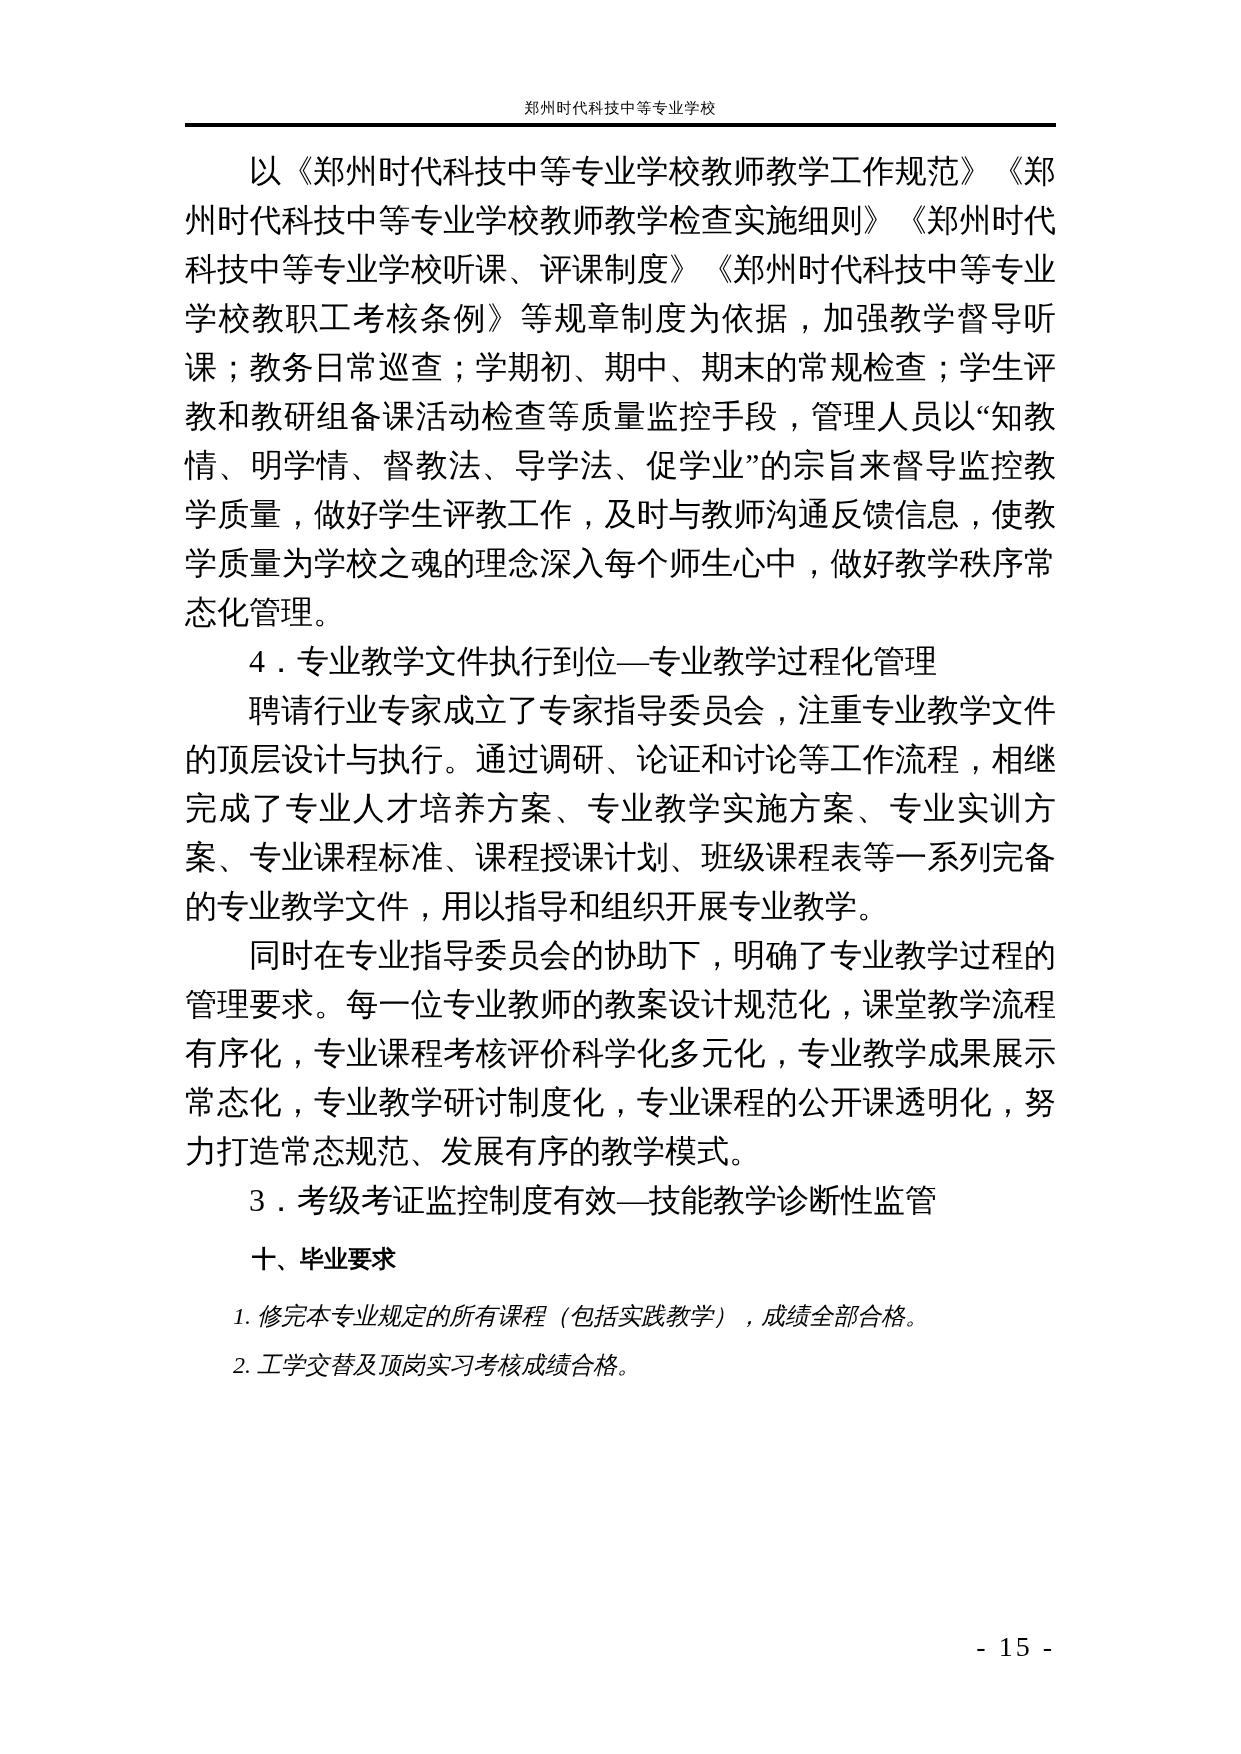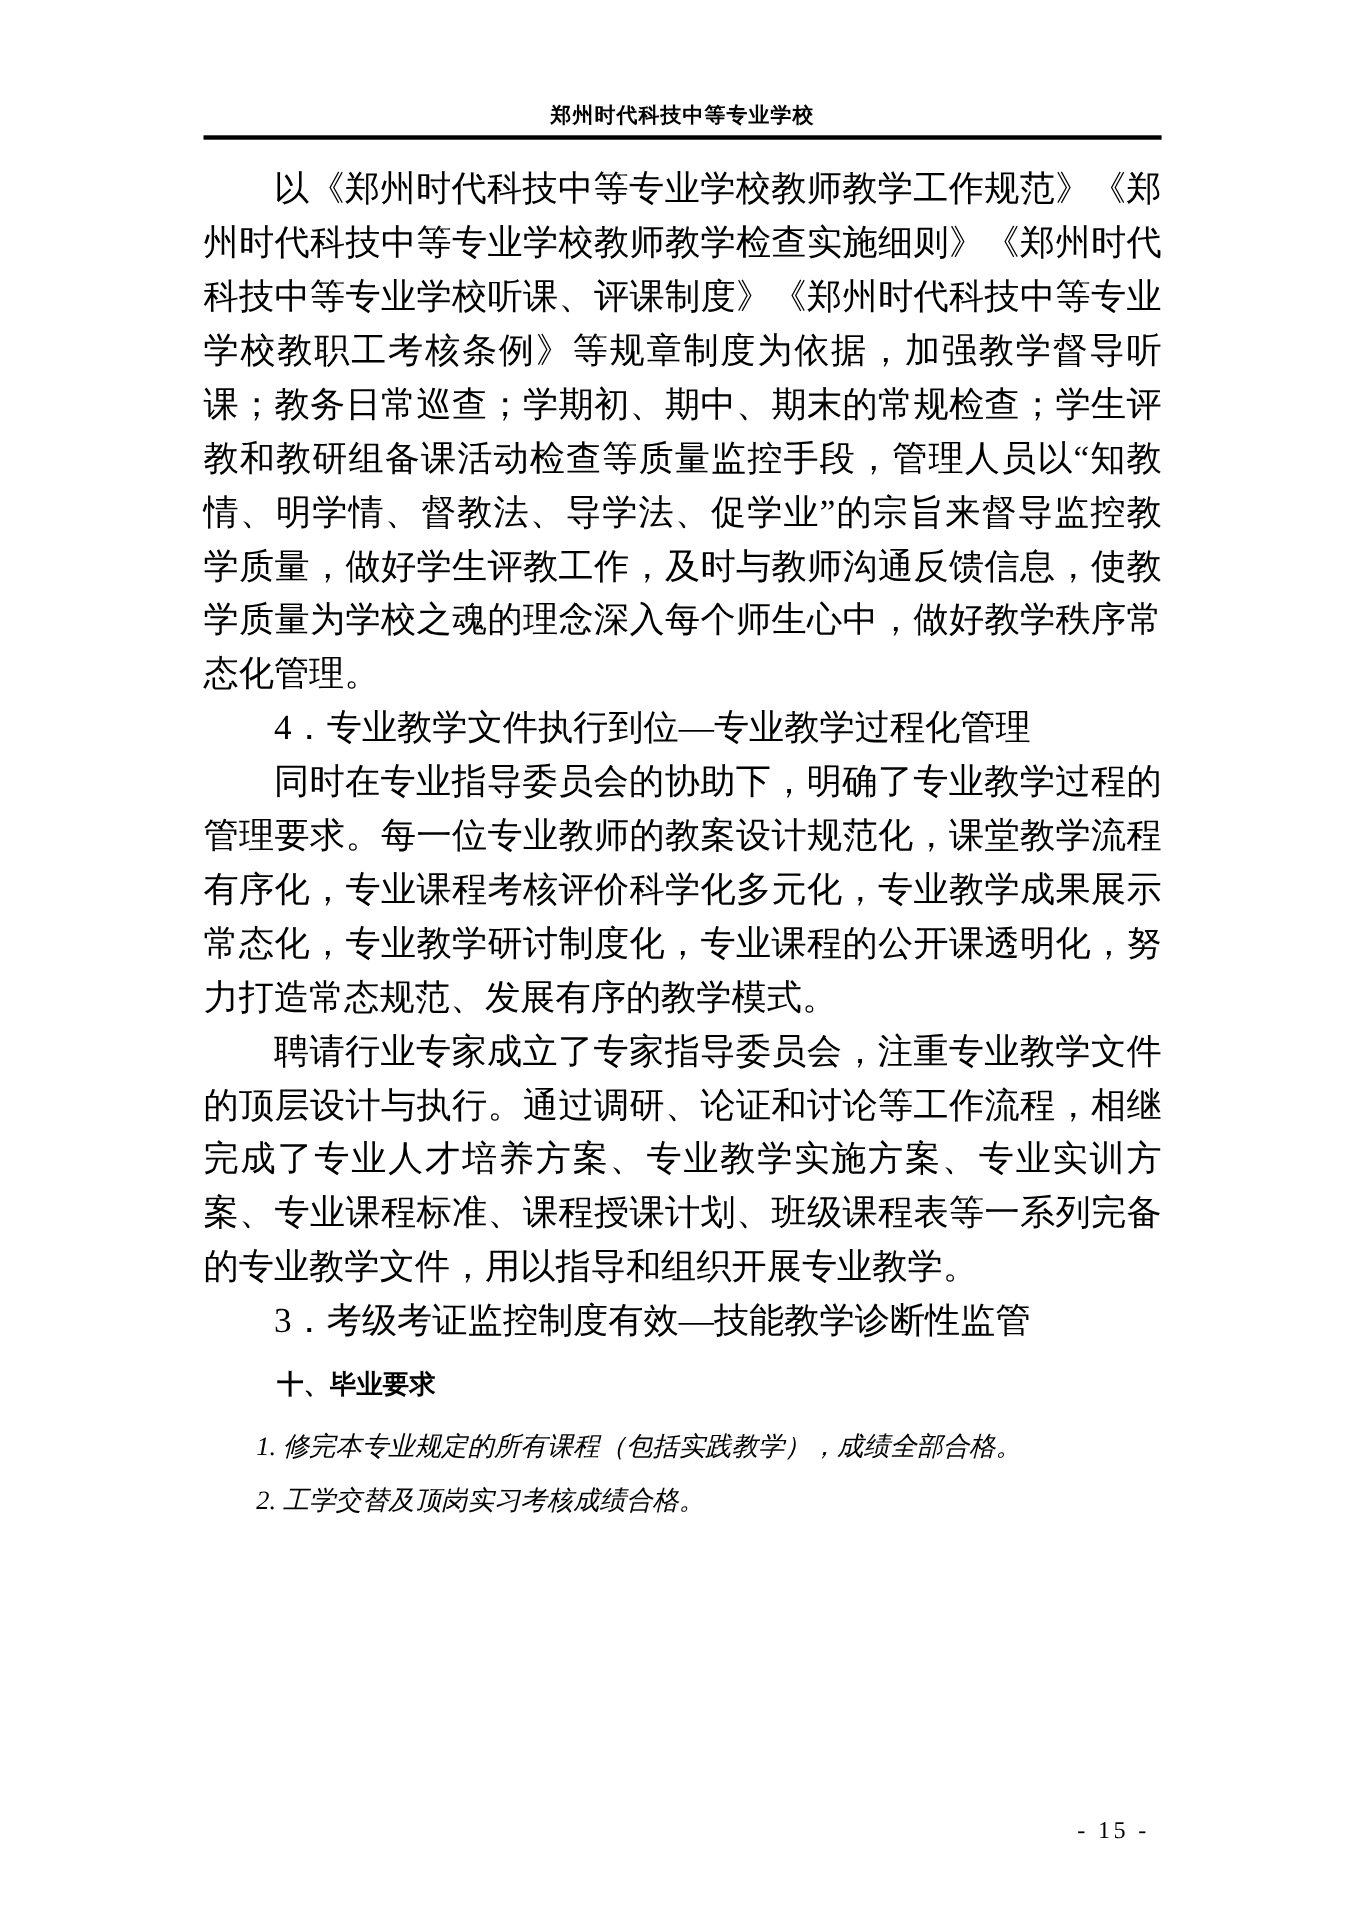--- a/index.html
+++ b/index.html
@@ -23,22 +23,22 @@
     width: 871px;
     height: 127px;
     box-sizing: border-box;
     border-bottom: 4px solid #000000;
     display: flex;
     align-items: flex-end;
     justify-content: center;
     padding-bottom: 5px;
   }
   .header-title {
-    font-size: 19px;
-    font-weight: bold;
+    font-size: 15px;
+    font-weight: normal;
     letter-spacing: 1px;
     white-space: nowrap;
   }
   .content {
     position: absolute;
     left: 185px;
     top: 147px;
     width: 871px;
   }
   .para {
@@ -62,41 +62,40 @@
     font-size: 24px;
     line-height: 49px;
     text-align: left;
     text-indent: 2em;
     word-break: break-all;
     font-style: italic;
   }
   .page-number {
     position: absolute;
     top: 1631px;
-    right: 196px;
-    font-size: 22px;
+    right: 186px;
+    font-size: 28px;
     letter-spacing: 3px;
     white-space: nowrap;
-    margin-top: 20px;
   }
 </style>
 </head>
 <body>
 
 <div class="page">
 
   <header class="header">
     <div class="header-title">郑州时代科技中等专业学校</div>
   </header>
 
   <main class="content">
     <p class="para">以《郑州时代科技中等专业学校教师教学工作规范》《郑州时代科技中等专业学校教师教学检查实施细则》《郑州时代科技中等专业学校听课、评课制度》《郑州时代科技中等专业学校教职工考核条例》等规章制度为依据，加强教学督导听课；教务日常巡查；学期初、期中、期末的常规检查；学生评教和教研组备课活动检查等质量监控手段，管理人员以“知教情、明学情、督教法、导学法、促学业”的宗旨来督导监控教学质量，做好学生评教工作，及时与教师沟通反馈信息，使教学质量为学校之魂的理念深入每个师生心中，做好教学秩序常态化管理。</p>
     <p class="para">4．专业教学文件执行到位—专业教学过程化管理</p>
+    <p class="para">聘请行业专家成立了专家指导委员会，注重专业教学文件的顶层设计与执行。通过调研、论证和讨论等工作流程，相继完成了专业人才培养方案、专业教学实施方案、专业实训方案、专业课程标准、课程授课计划、班级课程表等一系列完备的专业教学文件，用以指导和组织开展专业教学。</p>
     <p class="para">同时在专业指导委员会的协助下，明确了专业教学过程的管理要求。每一位专业教师的教案设计规范化，课堂教学流程有序化，专业课程考核评价科学化多元化，专业教学成果展示常态化，专业教学研讨制度化，专业课程的公开课透明化，努力打造常态规范、发展有序的教学模式。</p>
-    <p class="para">聘请行业专家成立了专家指导委员会，注重专业教学文件的顶层设计与执行。通过调研、论证和讨论等工作流程，相继完成了专业人才培养方案、专业教学实施方案、专业实训方案、专业课程标准、课程授课计划、班级课程表等一系列完备的专业教学文件，用以指导和组织开展专业教学。</p>
     <p class="para">3．考级考证监控制度有效—技能教学诊断性监管</p>
 
     <h2 class="section-heading">十、毕业要求</h2>
 
     <p class="req">1. 修完本专业规定的所有课程（包括实践教学），成绩全部合格。</p>
     <p class="req">2. 工学交替及顶岗实习考核成绩合格。</p>
   </main>
 
   <div class="page-number">- 15 -</div>
 

